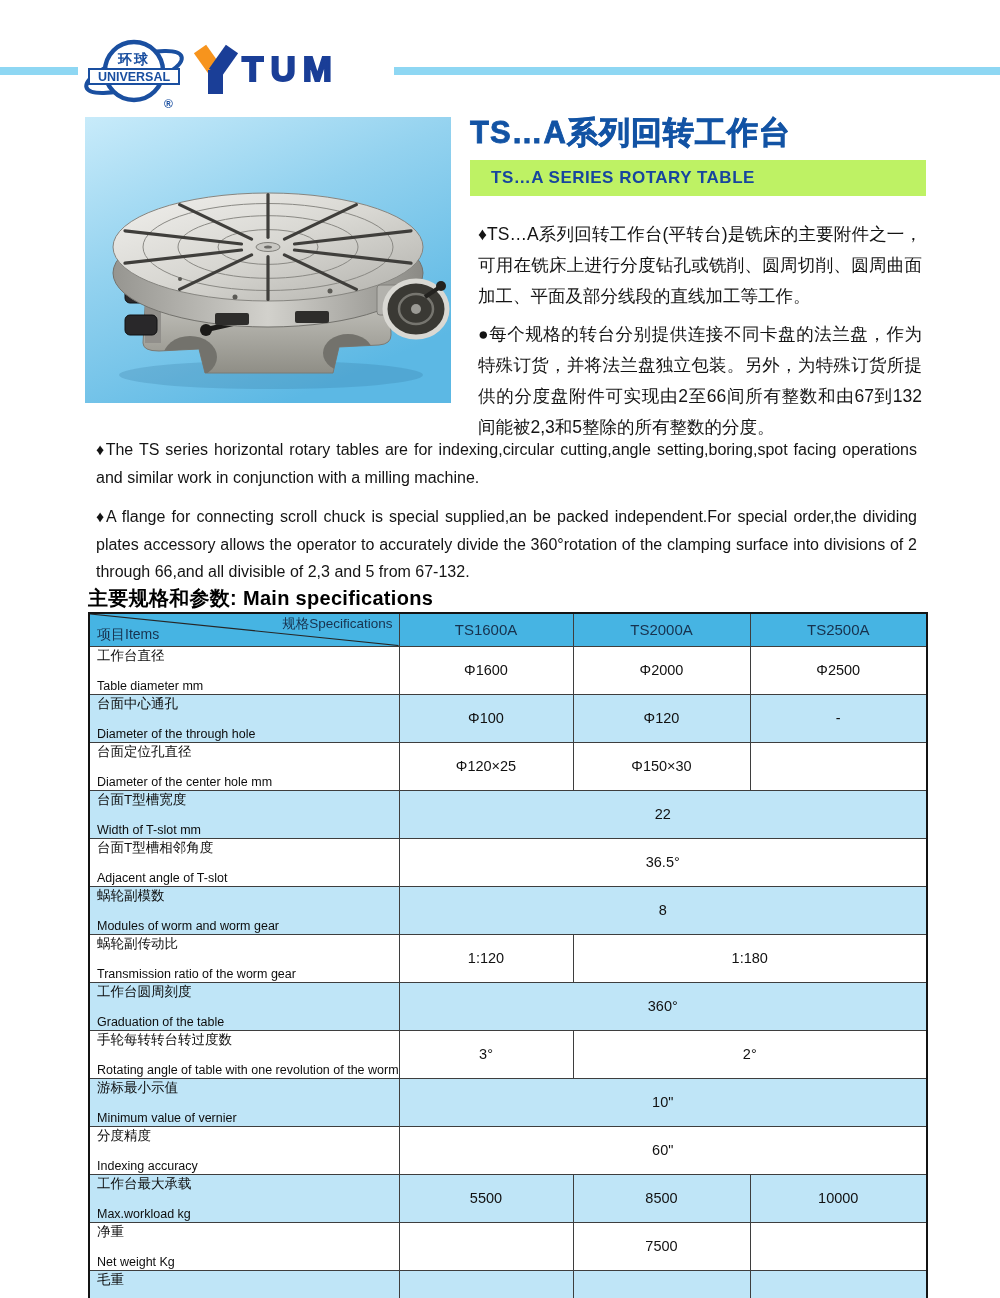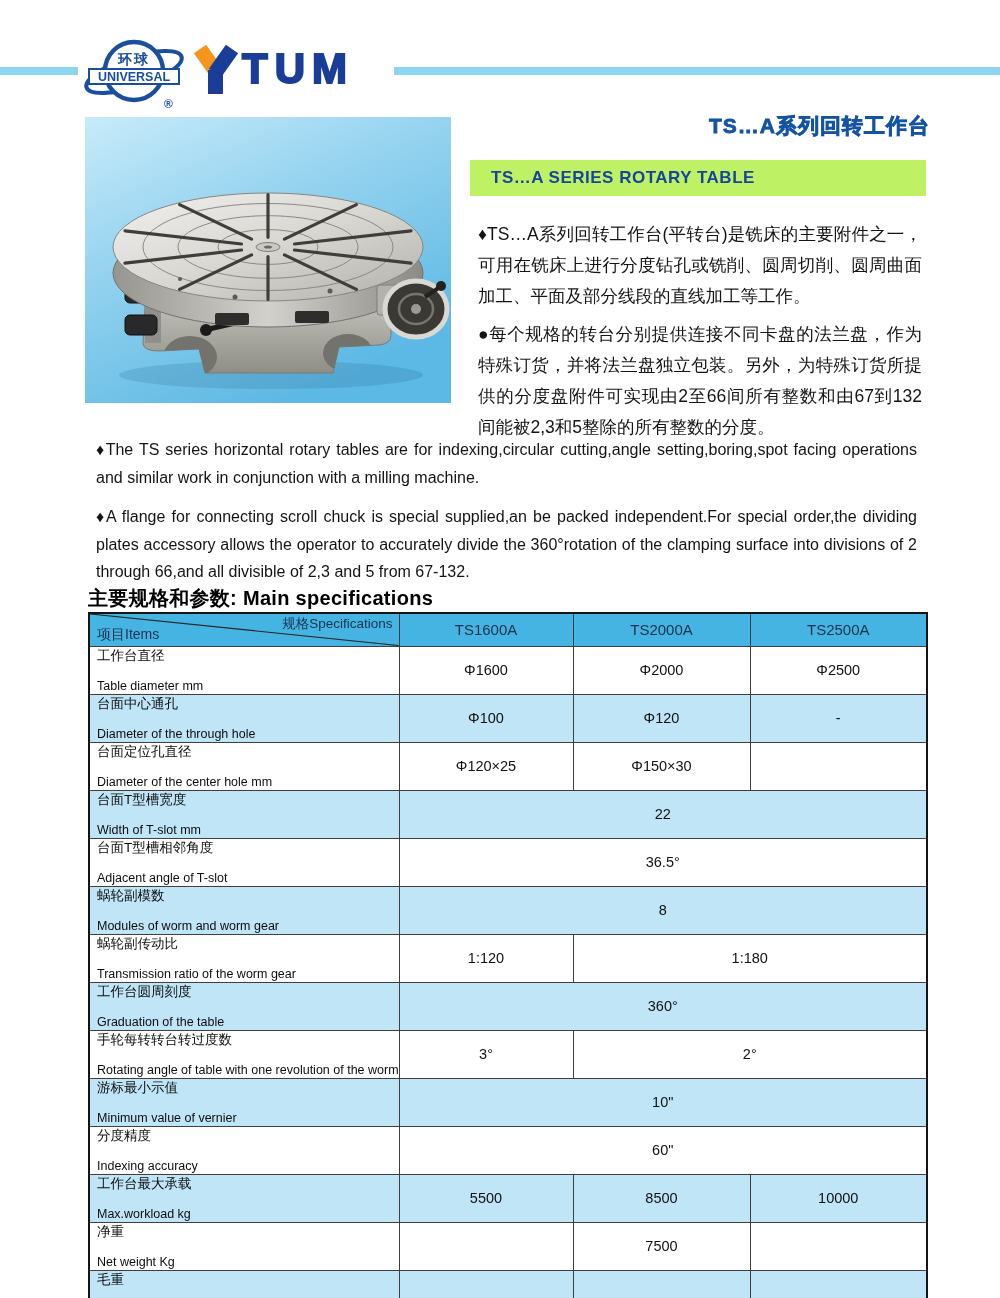--- a/index.html
+++ b/index.html
@@ -7,31 +7,31 @@
   body { font-family:"Liberation Sans","DejaVu Sans",sans-serif; }
   .page { position:relative; width:1000px; height:1298px; background:#fff; overflow:hidden; }
 
   
   .rule { position:absolute; height:8px; background:#8ed7f3; }
   .rule-left  { left:0;   top:67px; width:78px; }
   .rule-right { left:394px; top:67px; width:606px; }
   .logo-globe { position:absolute; left:82px; top:32px; width:104px; height:82px; }
   .wordmark { position:absolute; left:192px; top:44px; display:flex; align-items:flex-start; }
   .wordmark .rest {
-    font-size:42px; font-weight:bold; color:#1a3e97; letter-spacing:7px;
+    font-size:35px; font-weight:bold; color:#1a3e97; letter-spacing:7px;
     line-height:50px; -webkit-text-stroke:2px #1a3e97;
   }
   .y-glyph { margin-right:2px; }
 
   
   .photo { position:absolute; left:85px; top:117px; width:366px; height:286px; }
 
   
   .cn-title { position:absolute; left:470px; top:112px; width:460px;
-    font-size:21px; font-weight:bold; color:#1253a4; letter-spacing:1px;text-align:right;
+    font-size:31px; font-weight:bold; color:#1253a4; letter-spacing:1px;
     -webkit-text-stroke:0.8px #1253a4; }
   .en-banner { position:absolute; left:470px; top:160px; width:456px; height:36px;
     background:#bef264; color:#17459e; font-size:17px; font-weight:bold;
     line-height:36px; padding-left:21px; letter-spacing:0.5px; }
   .desc-cn { position:absolute; left:470px; top:211px; width:460px;
     font-size:17.5px; line-height:30.8px; color:#141414; text-align:justify; }
   .desc-cn p { margin:8px; }
 
   
   .desc-en { position:absolute; left:84px; top:424px; width:845px;

